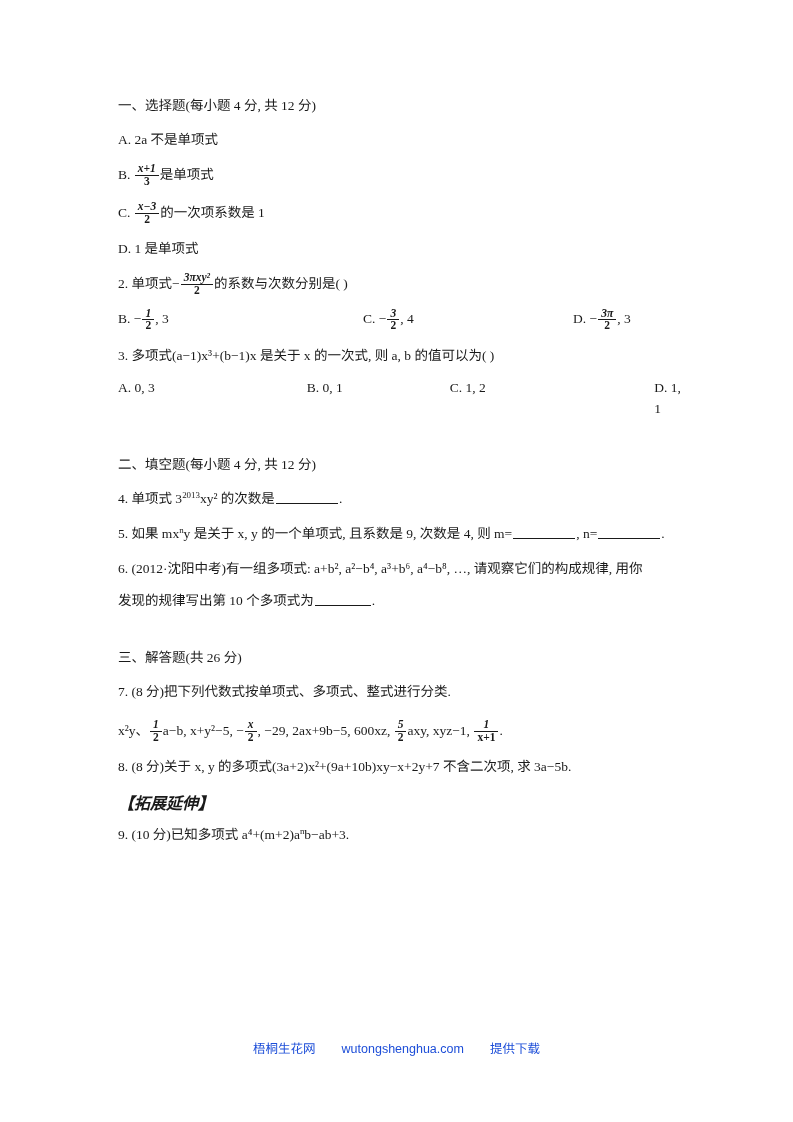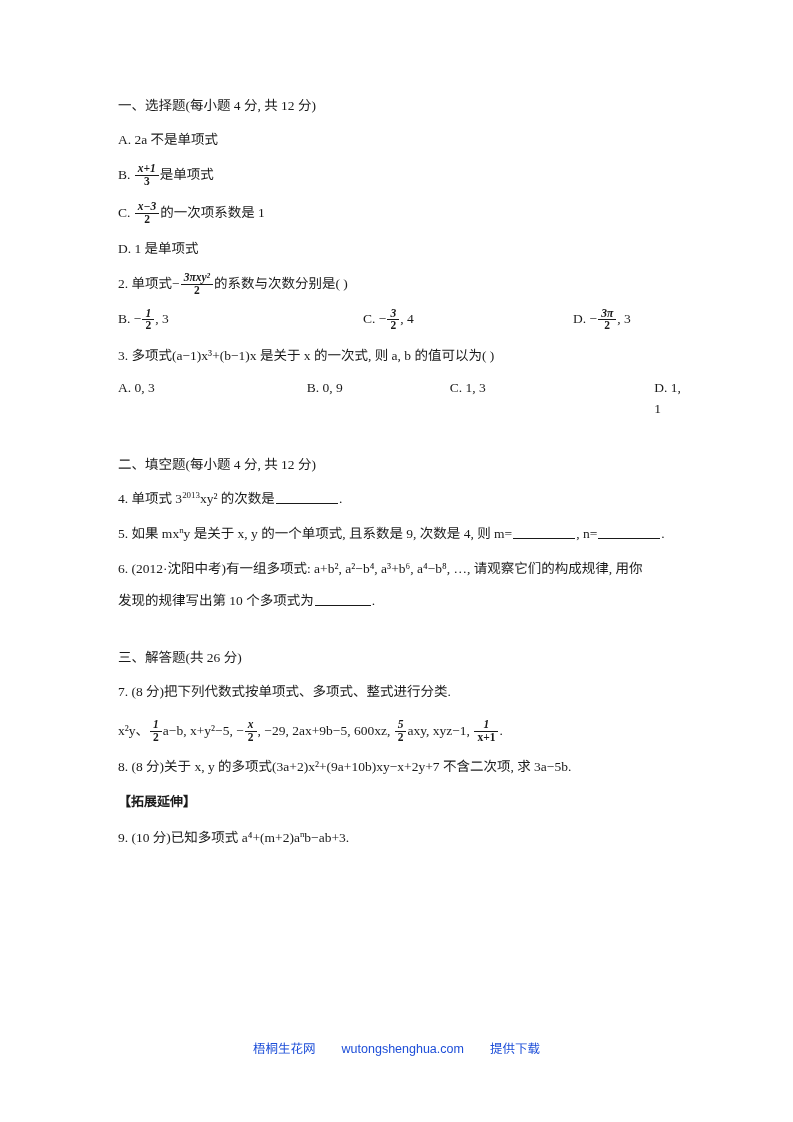--- a/index.html
+++ b/index.html
@@ -100,24 +100,25 @@
   .blank {
     display: inline-block;
     border-bottom: 1.1px solid #1a1a1a;
     width: 62px;
     height: 0.95em;
     vertical-align: -1px;
     margin: 0 1px;
   }
   .blank.short { width: 56px; }
   .bracket-title {
-    font-size: 13px;
-    font-weight: bold;
-    margin: 0 0 16px 0;
-    line-height: 1.55;
+    font-size: 16px;
+    font-weight: bold;
+    margin: 0 0 8px 0;
+    line-height: 1.55;
+    font-style: italic;
   }
   .gap-lg { height: 22px; }
   .expr-line {
     font-size: 13.5px;
     line-height: 2.1;
     margin: 0 0 12px 0;
   }
   .footer {
     position: absolute;
     left: 0;
@@ -161,22 +162,22 @@
     <div class="opt-row">
       <span class="w-b"><span>B. −</span><span class="frac"><span class="num">1</span><span class="den">2</span></span><span>, 3</span></span>
       <span class="w-c"><span>C. −</span><span class="frac"><span class="num">3</span><span class="den">2</span></span><span>, 4</span></span>
       <span><span>D. −</span><span class="frac"><span class="num">3π</span><span class="den">2</span></span><span>, 3</span></span>
     </div>
 
     <p class="q tight">3. 多项式(a−1)x³+(b−1)x 是关于 x 的一次式, 则 a, b 的值可以为(        )</p>
 
     <div class="opt-row row3">
       <span class="w-a">A. 0, 3</span>
-      <span class="w-b">B. 0, 9</span>
-      <span class="w-c">C. 1, 3</span>
+      <span class="w-b">B. 0, 1</span>
+      <span class="w-c">C. 1, 2</span>
       <span>D. 1, 1</span>
     </div>
 
     <div class="gap-lg"></div>
 
     <p class="section-head">二、填空题(每小题 4 分, 共 12 分)</p>
 
     <p class="q">
       <span>4. 单项式 3</span><sup class="sup">2013</sup><span>xy² 的次数是</span><span class="blank"></span><span>.</span>
     </p>

